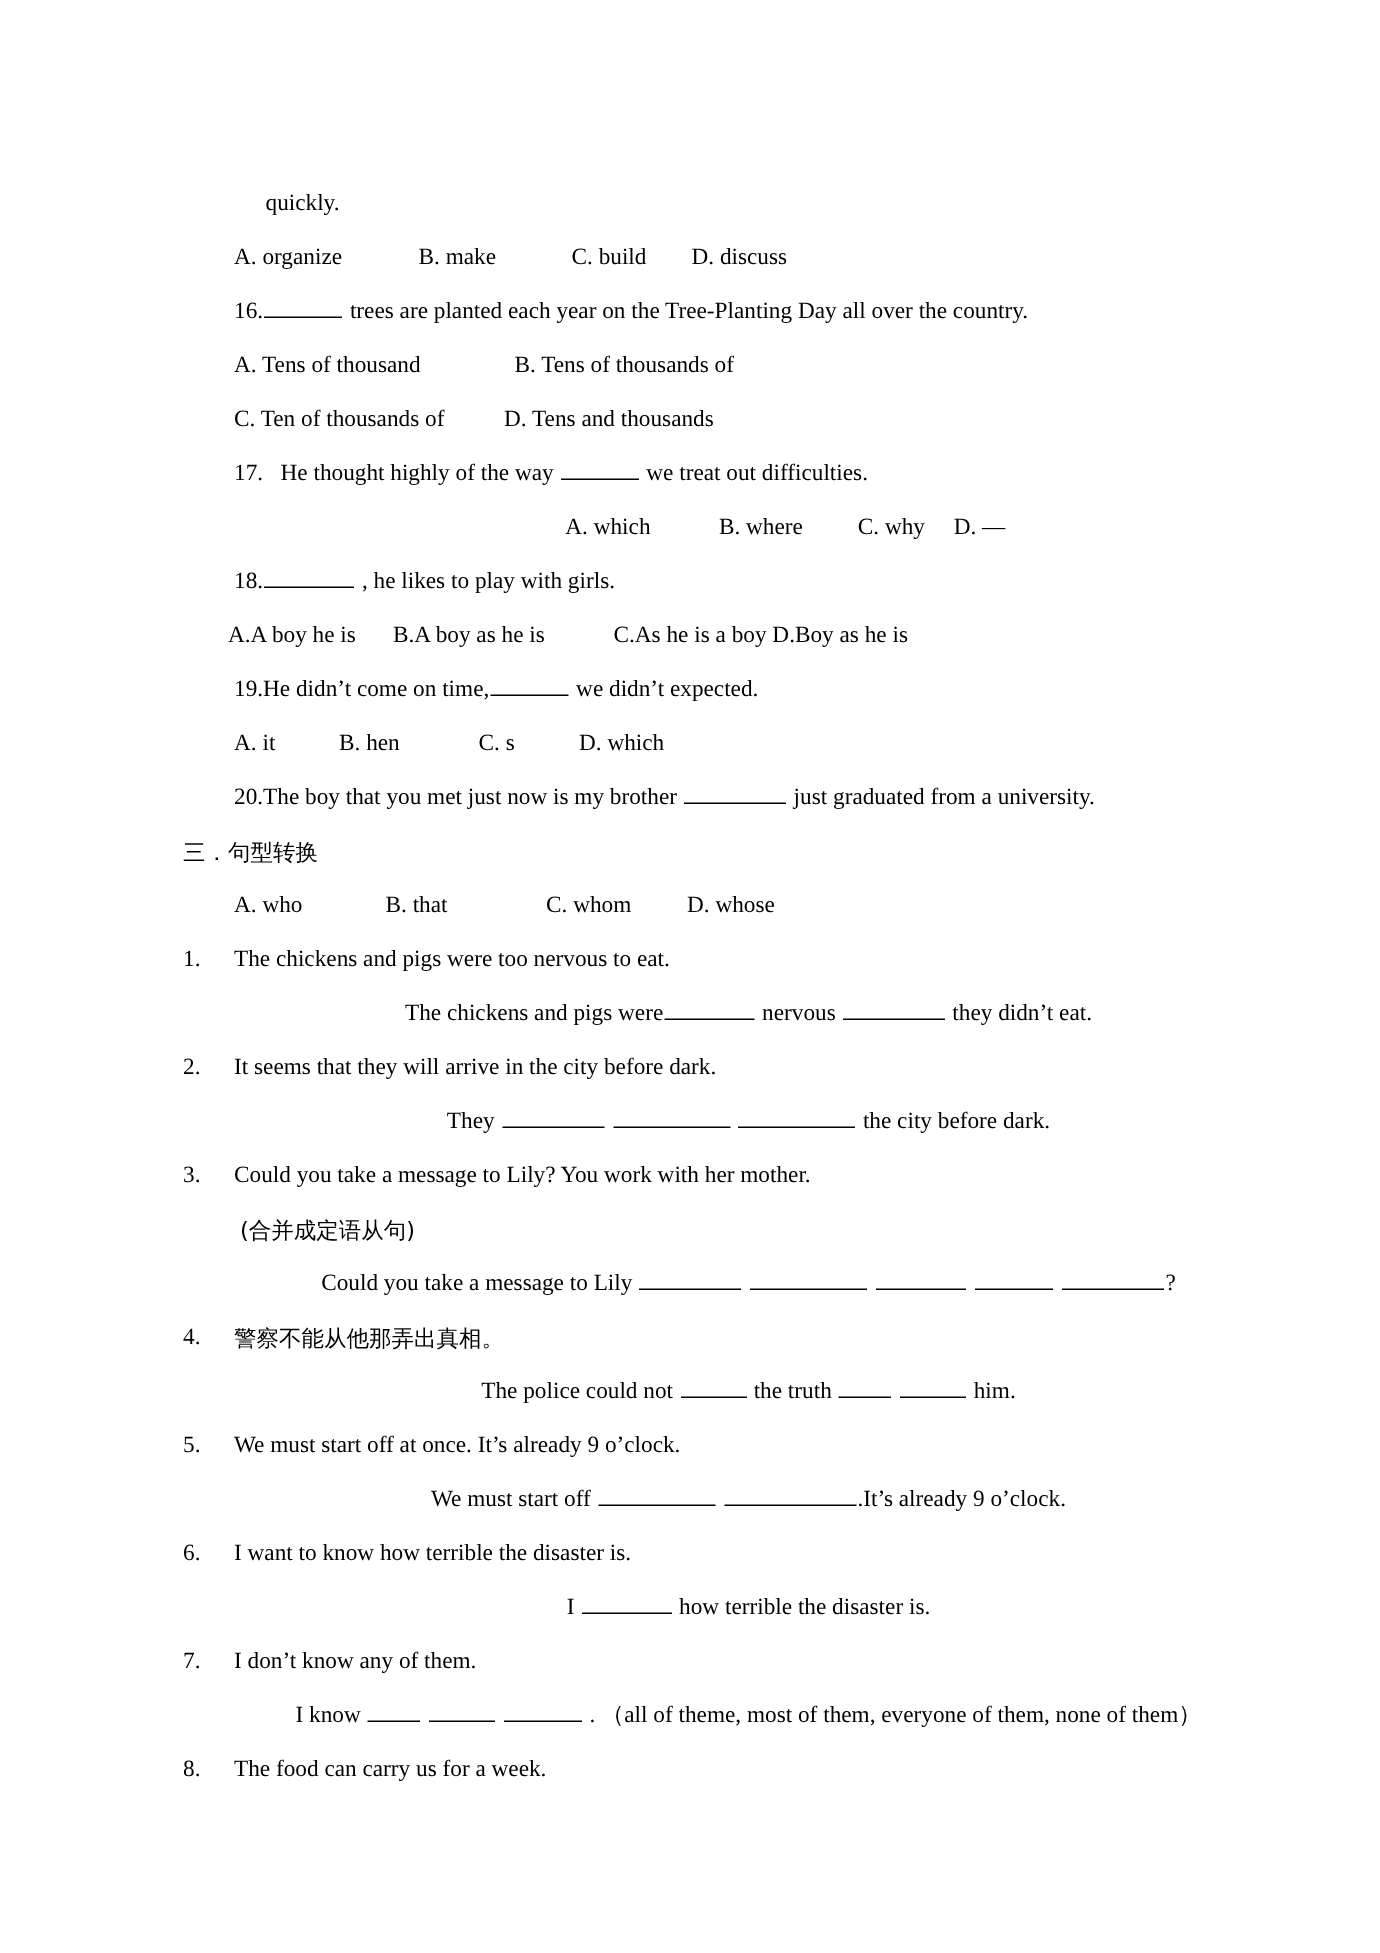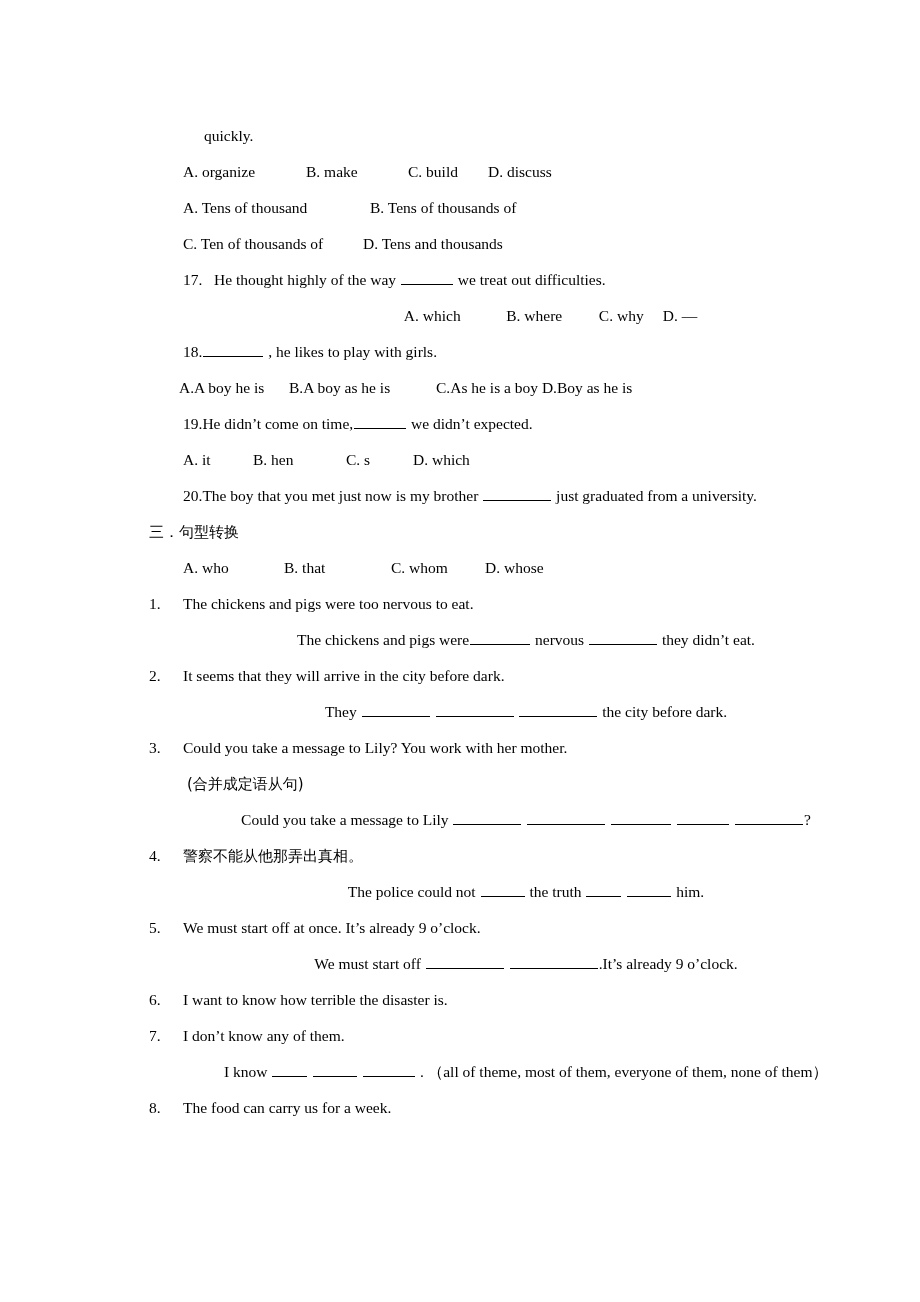--- a/index.html
+++ b/index.html
@@ -21,21 +21,21 @@
     position: absolute;
     left: 0;
     top: 0;
     width: 920px;
     height: 1302px;
     background: #ffffff;
   }
   
   .content {
     position: absolute;
-    left: 149px;
+    left: 122px;
     top: 118px;
     width: 720px;
   }
   .line {
     height: 36px;
     line-height: 36px;
     white-space: nowrap;
     font-size: 15.5px;
   }
   
@@ -86,20 +86,24 @@
 
     <div class="line ind-hang">
       <span>quickly.</span>
     </div>
 
     <div class="line ind-q">
       <span class="opt" style="width:123px">A. organize</span><span class="opt" style="width:102px">B. make</span><span class="opt" style="width:80px">C. build</span><span class="opt">D. discuss</span>
     </div>
 
     <div class="line ind-q">
+      <span>16.</span><span class="blank b-m"></span>
+      <span>trees are planted each year on the Tree-Planting Day all over the country.</span>
+    </div>
+    <div class="line ind-q">
       <span class="opt" style="width:187px">A. Tens of thousand</span><span class="opt">B. Tens of thousands of</span>
     </div>
     <div class="line ind-q">
       <span class="opt" style="width:180px">C. Ten of thousands of</span><span class="opt">D. Tens and thousands</span>
     </div>
 
     <div class="line ind-q">
       <span>17.</span>&nbsp;&nbsp;
       <span>He thought highly of the way</span>
       <span class="blank b-m"></span>
@@ -193,20 +197,25 @@
     <div class="line ind-sub">
       <span>We must start off</span>
       <span class="blank b-xxl"></span>
       <span class="blank b-3xl"></span><span>.It’s already 9 o’clock.</span>
     </div>
 
     <div class="line numrow">
       <span class="num">6.</span>
       <span class="body">I want to know how terrible the disaster is.</span>
     </div>
+    <div class="line ind-sub">
+      <span>I</span>
+      <span class="blank b-l"></span>
+      <span>how terrible the disaster is.</span>
+    </div>
 
     <div class="line numrow">
       <span class="num">7.</span>
       <span class="body">I don’t know any of them.</span>
     </div>
     <div class="line ind-sub">
       <span>I know</span>
       <span class="blank b-xs"></span>
       <span class="blank b-s"></span>
       <span class="blank b-m"></span>

